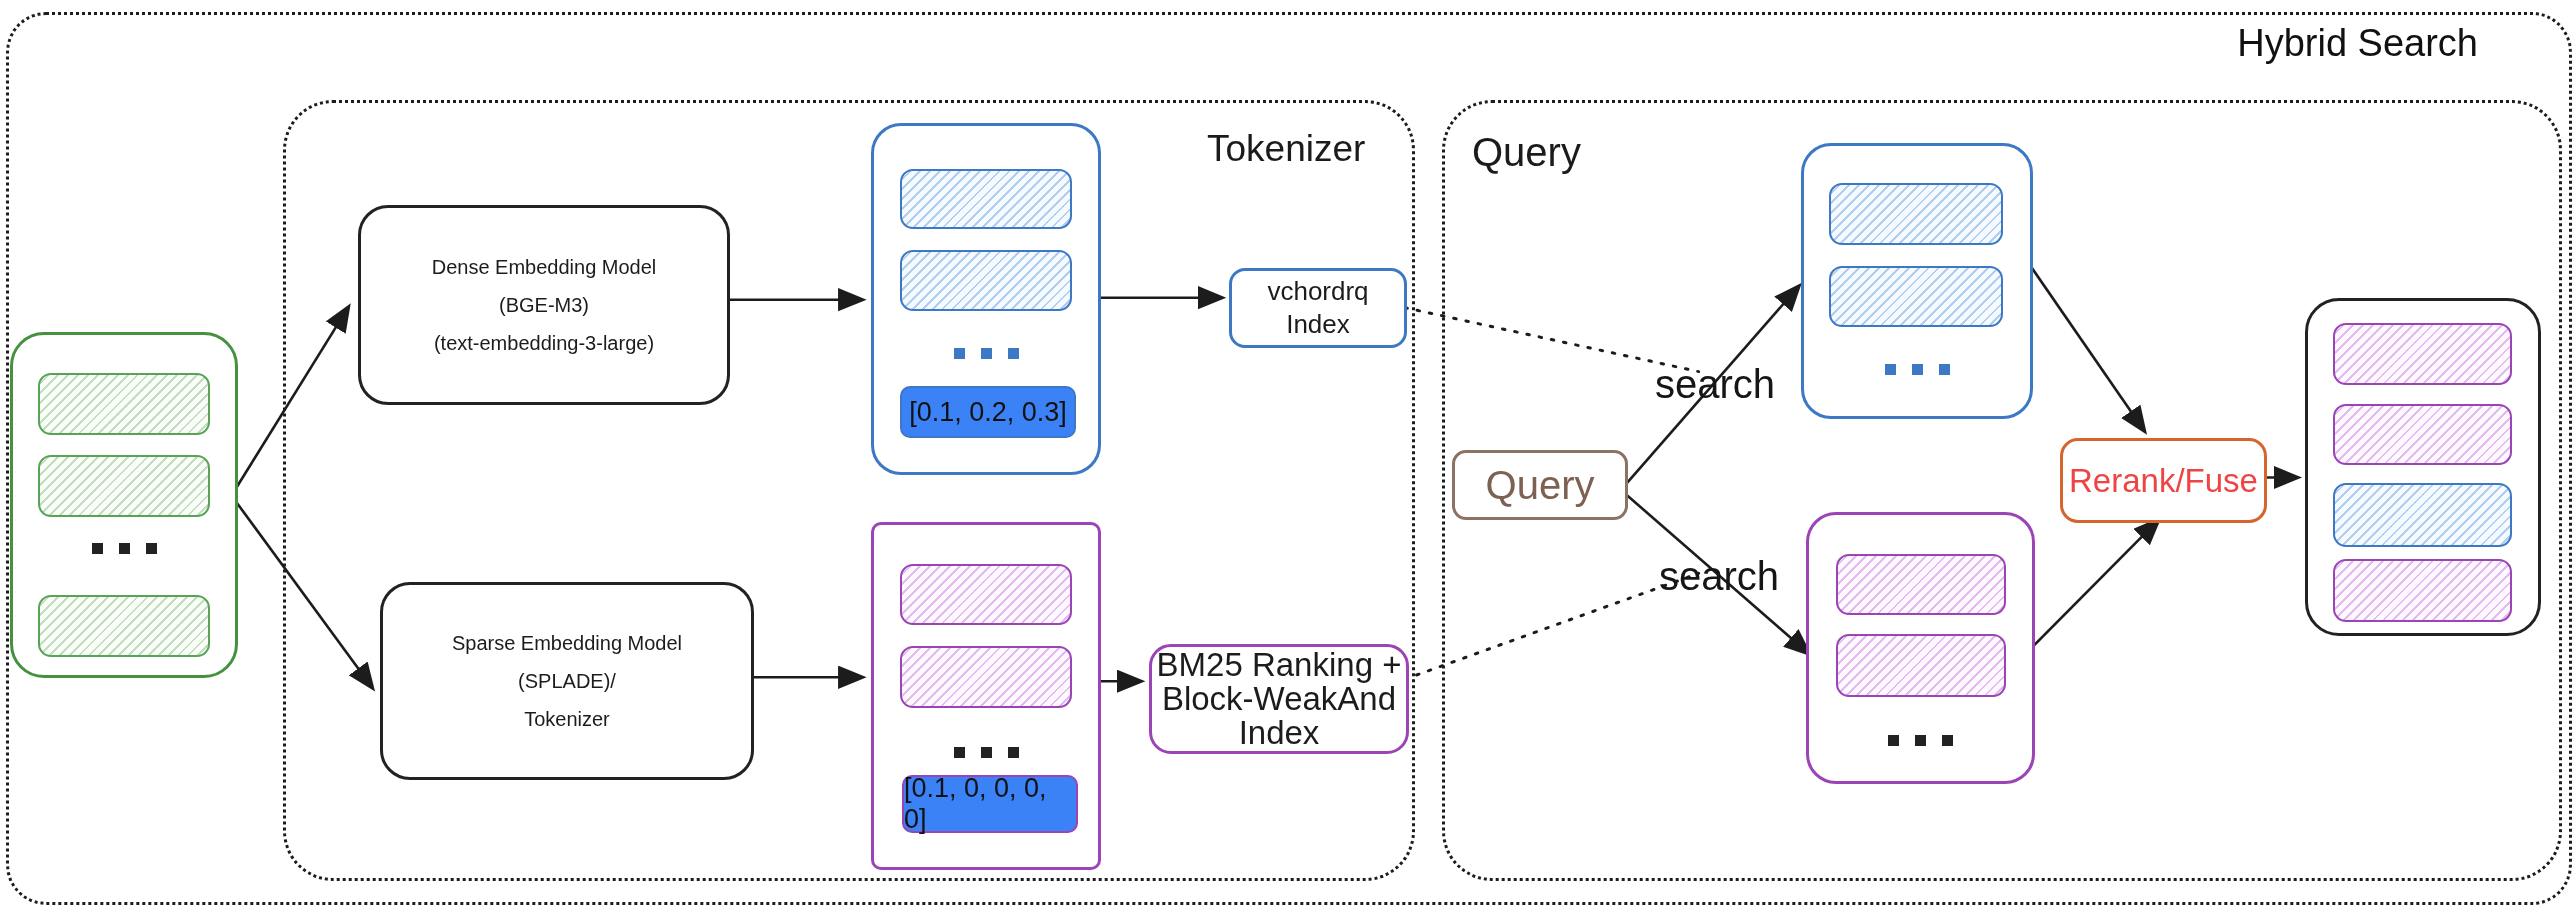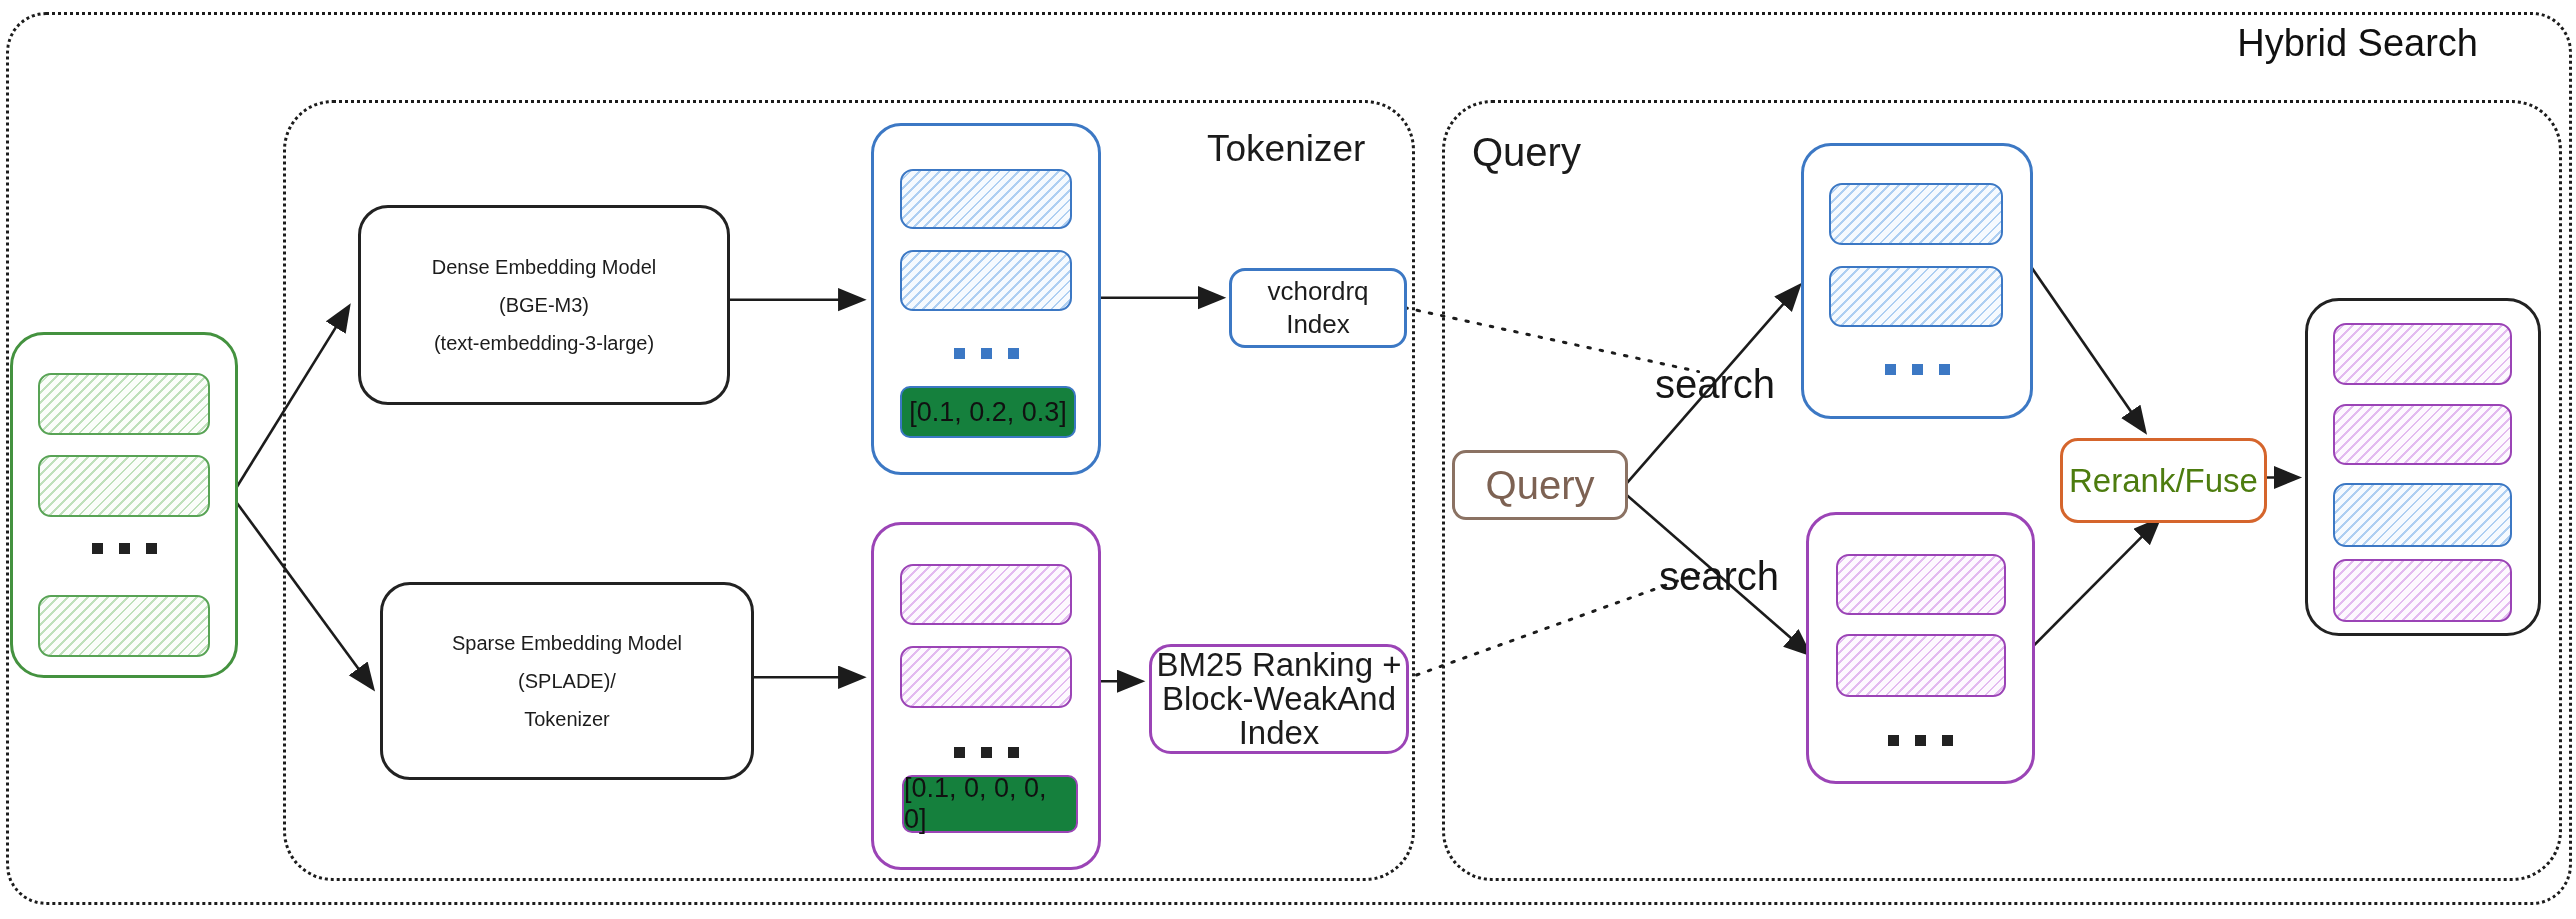--- a/index.html
+++ b/index.html
@@ -22,29 +22,29 @@
   .bar.blue{border:2px solid #3c78c4;background:#f6fafe repeating-linear-gradient(135deg,rgba(255,255,255,0) 0 5px,#aecff2 5px 7px);}
   .bar.purple{border:2px solid #9b44b6;background:#fdf9fe repeating-linear-gradient(135deg,rgba(255,255,255,0) 0 5px,#e3bbf0 5px 7px);}
   .dots{position:absolute;left:0;width:100%;text-align:center;line-height:0;}
   .dots i{display:inline-block;width:11px;height:11px;background:#222;margin:0 8px;}
   .dots.blue i{background:#3c78c4;}
   
   .node{position:absolute;background:#ffffff;display:flex;flex-direction:column;align-items:center;justify-content:center;text-align:center;}
   .node.black{border:3px solid #222222;border-radius:30px;font-size:20px;line-height:38px;}
   .node.blue{border:3px solid #3c78c4;border-radius:16px;font-size:26px;line-height:33px;}
   .node.purpleb{border:3px solid #9b44b6;border-radius:22px;font-size:33px;line-height:34px;}
-  .vecbox{position:absolute;background:#15803d;display:flex;align-items:center;justify-content:center;
+  .vecbox{position:absolute;background:#3b82f6;display:flex;align-items:center;justify-content:center;
           font-size:27px;color:#111;border-radius:10px;}
   .vecbox.blue{border:2.5px solid #3c78c4;}
   .vecbox.purple{border:2.5px solid #9b44b6;}
   .search-label{position:absolute;width:200px;text-align:center;font-size:40px;color:#161616;}
   .query-node{position:absolute;border:3px solid #8b7263;border-radius:14px;background:#fff;
               display:flex;align-items:center;justify-content:center;font-size:40px;color:#7d6253;}
   .rerank-node{position:absolute;border:3px solid #d5652c;border-radius:18px;background:#fff;
-               display:flex;align-items:center;justify-content:center;font-size:33px;color:#4d7c0f;}
+               display:flex;align-items:center;justify-content:center;font-size:33px;color:#ef4444;}
   svg.wires{position:absolute;left:0;top:0;pointer-events:none;}
 </style>
 </head>
 <body>
 
 <div class="canvas">
 
   <div class="dotbox" style="left:6px;top:12px;width:2560px;height:887px;border-radius:40px;"></div>
   <div class="title">Hybrid Search</div>
 
@@ -103,21 +103,21 @@
     <div class="bar blue" style="left:26px;top:124px;width:168px;height:57px;"></div>
     <div class="dots blue" style="top:222px;" aria-label="..."><i></i><i></i><i></i></div>
     <div class="vecbox blue" style="left:26px;top:260px;width:172px;height:48px;">[0.1, 0.2, 0.3]</div>
   </div>
 
   <div class="node blue" style="left:1229px;top:268px;width:172px;height:74px;">
     <div>vchordrq</div>
     <div>Index</div>
   </div>
 
-  <div class="stack purple" style="left:871px;top:522px;width:224px;height:342px;border-radius:30px;">
+  <div class="stack purple" style="left:871px;top:522px;width:224px;height:342px;border-radius:10px;">
     <div class="bar purple" style="left:26px;top:39px;width:168px;height:57px;"></div>
     <div class="bar purple" style="left:26px;top:121px;width:168px;height:58px;"></div>
     <div class="dots" style="top:222px;" aria-label="..."><i></i><i></i><i></i></div>
     <div class="vecbox purple" style="left:28px;top:250px;width:172px;height:54px;">[0.1, 0, 0, 0, 0]</div>
   </div>
 
   <div class="node purpleb" style="left:1149px;top:644px;width:254px;height:104px;">
     <div>BM25 Ranking +</div>
     <div>Block-WeakAnd Index</div>
   </div>

